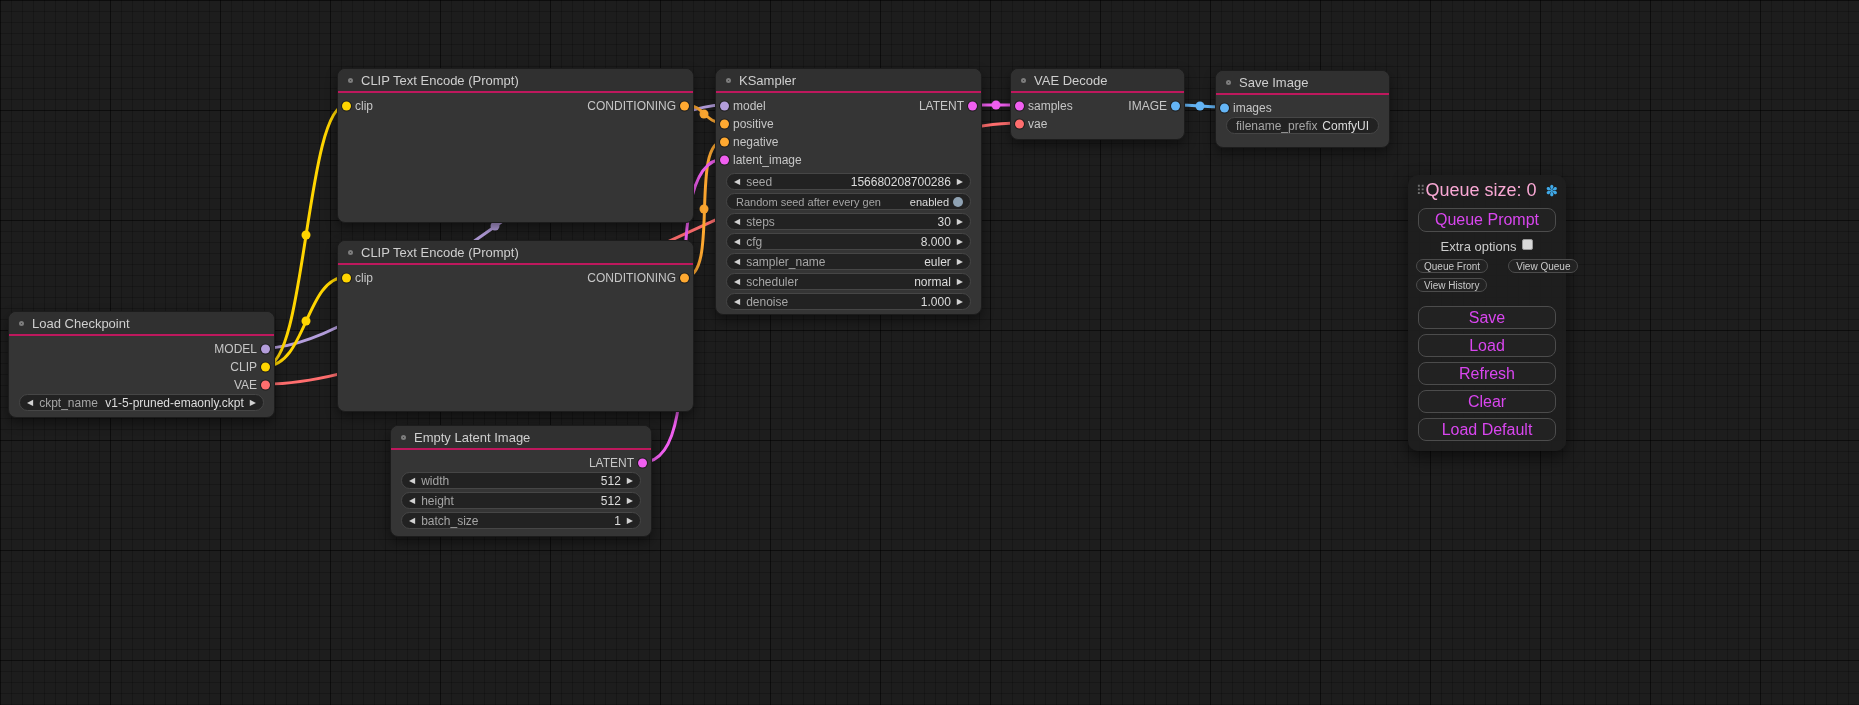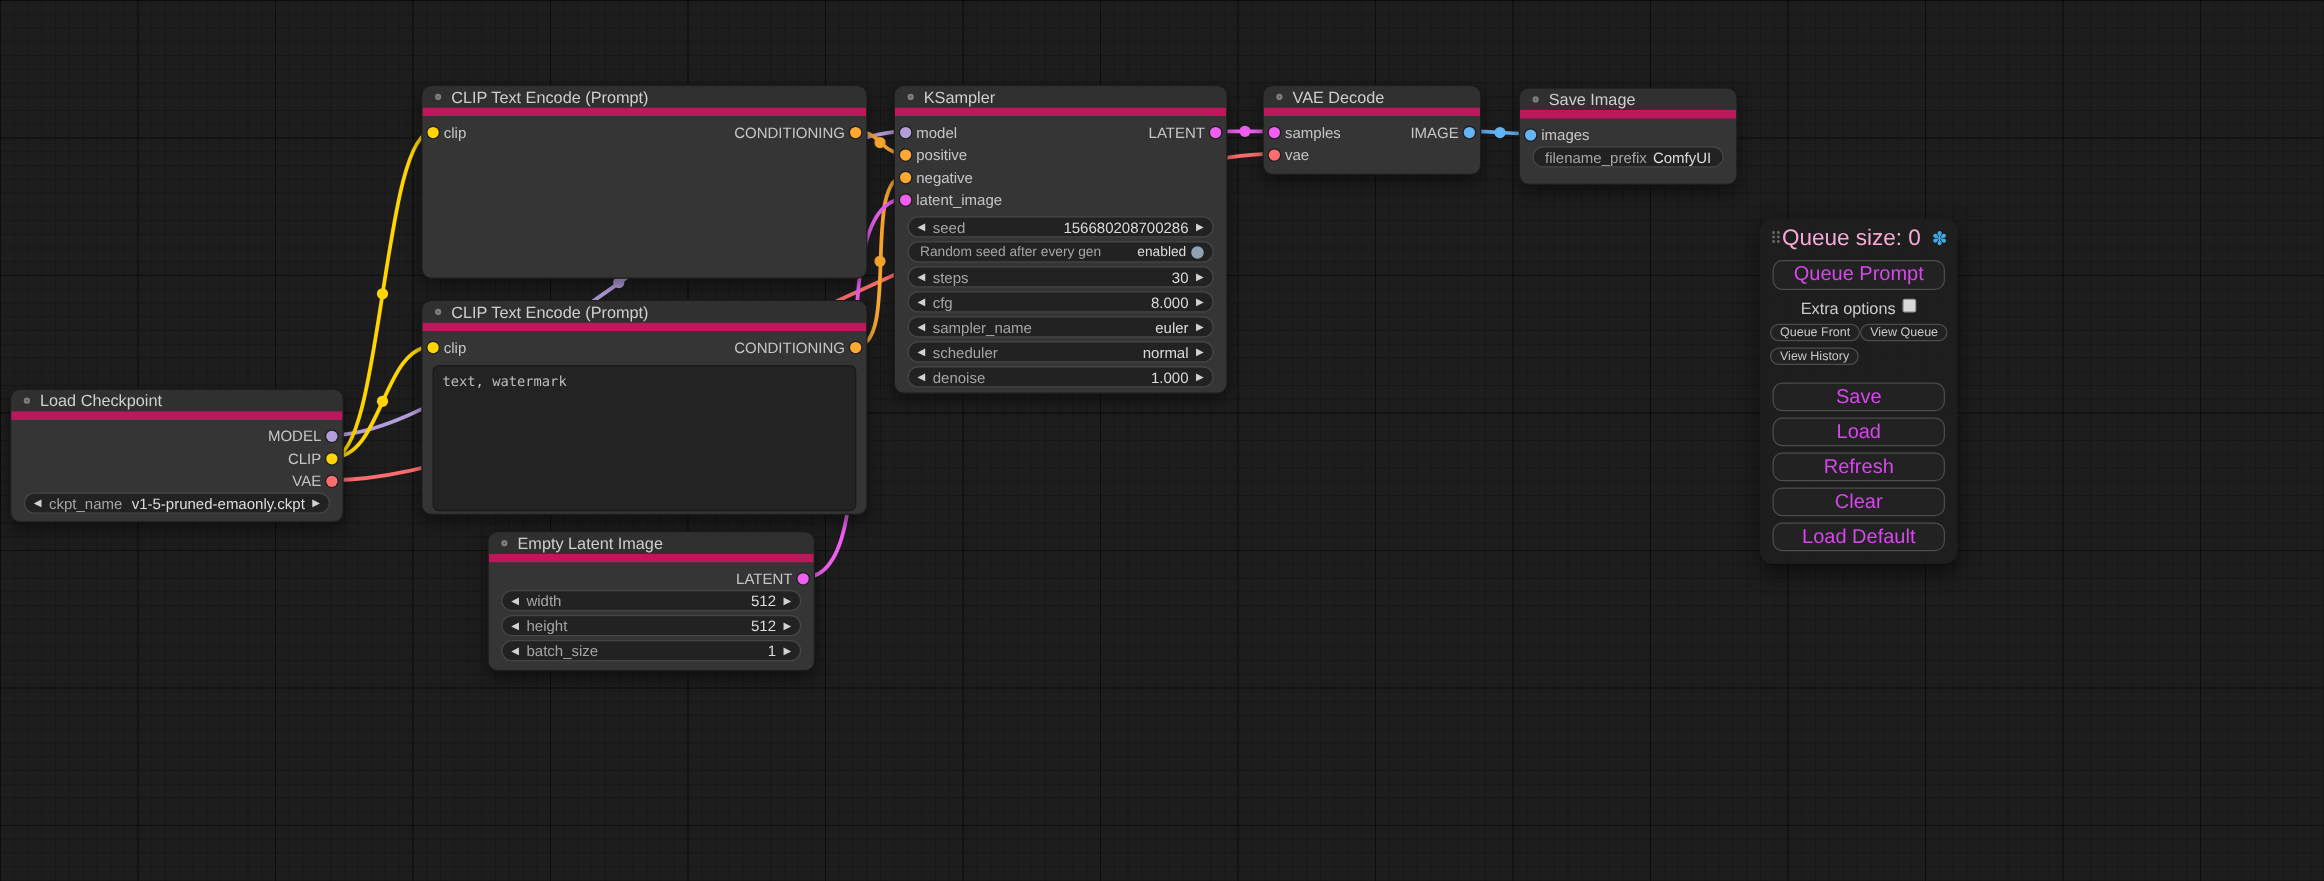--- a/index.html
+++ b/index.html
@@ -20,21 +20,21 @@
   
   .node {
     position:absolute; z-index:2;
     background:#353535; border:1px solid #1c1c1c; border-radius:8px;
     box-shadow:0 5px 12px rgba(0,0,0,.45);
     color:#c9c9c9;
   }
   .node-header {
     height:24px; display:flex; align-items:center; gap:8px;
     padding:0 10px; background:#303030; border-radius:8px 8px 0 0;
-    border-bottom:7px solid #be185d;
+    border-bottom:2px solid #be185d;
   }
   .collapse-dot {
     width:5px; height:5px; border-radius:50%;
     border:2px solid #7d7d7d; background:transparent; flex:0 0 auto;
   }
   .node-title { font-size:13px; color:#cfcfcf; white-space:nowrap; }
 
   .node-body { padding-top:4px; }
 
   .slot-row {
@@ -97,21 +97,21 @@
   .qp-btn.qp-primary { height:24px; }
   .qp-gap { margin-top:14px; }
   .qp-extra {
     display:flex; align-items:flex-start; justify-content:center; gap:6px;
     margin-top:7px; font-size:13px; color:#cccccc;
   }
   .qp-checkbox {
     width:11px; height:11px; background:#d9d9d9; border-radius:2px;
     border:1px solid #9a9a9a; cursor:pointer;
   }
-  .qp-row { display:flex; justify-content:flex-start; gap:0; margin-top:5px; padding:0 8px; }
+  .qp-row { display:flex; justify-content:flex-start; gap:20px; margin-top:5px; padding:0 8px; }
   .qp-small {
     background:#222; color:#c9c9c9; border:1px solid #4c4c4c; border-radius:8px;
     font-size:10px; height:14px; line-height:11px; padding:0 7px; flex:0 0 auto;
   }
 </style>
 </head>
 <body>
 
 <div class="stage">
 
@@ -183,21 +183,20 @@
       <span class="collapse-dot"></span>
       <span class="node-title">CLIP Text Encode (Prompt)</span>
     </div>
     <div class="node-body">
       <div class="slot-row">
         <span class="port in c-clip"></span>
         <span>clip</span>
         <span>CONDITIONING</span>
         <span class="port out c-cond"></span>
       </div>
-      <div class="prompt-text" style="height:117px">text, watermark</div>
     </div>
   </div>
 
   <div class="node" style="left:390px;top:425px;width:262px;height:112px">
     <div class="node-header">
       <span class="collapse-dot"></span>
       <span class="node-title">Empty Latent Image</span>
     </div>
     <div class="node-body">
       <div class="slot-row only-out">

